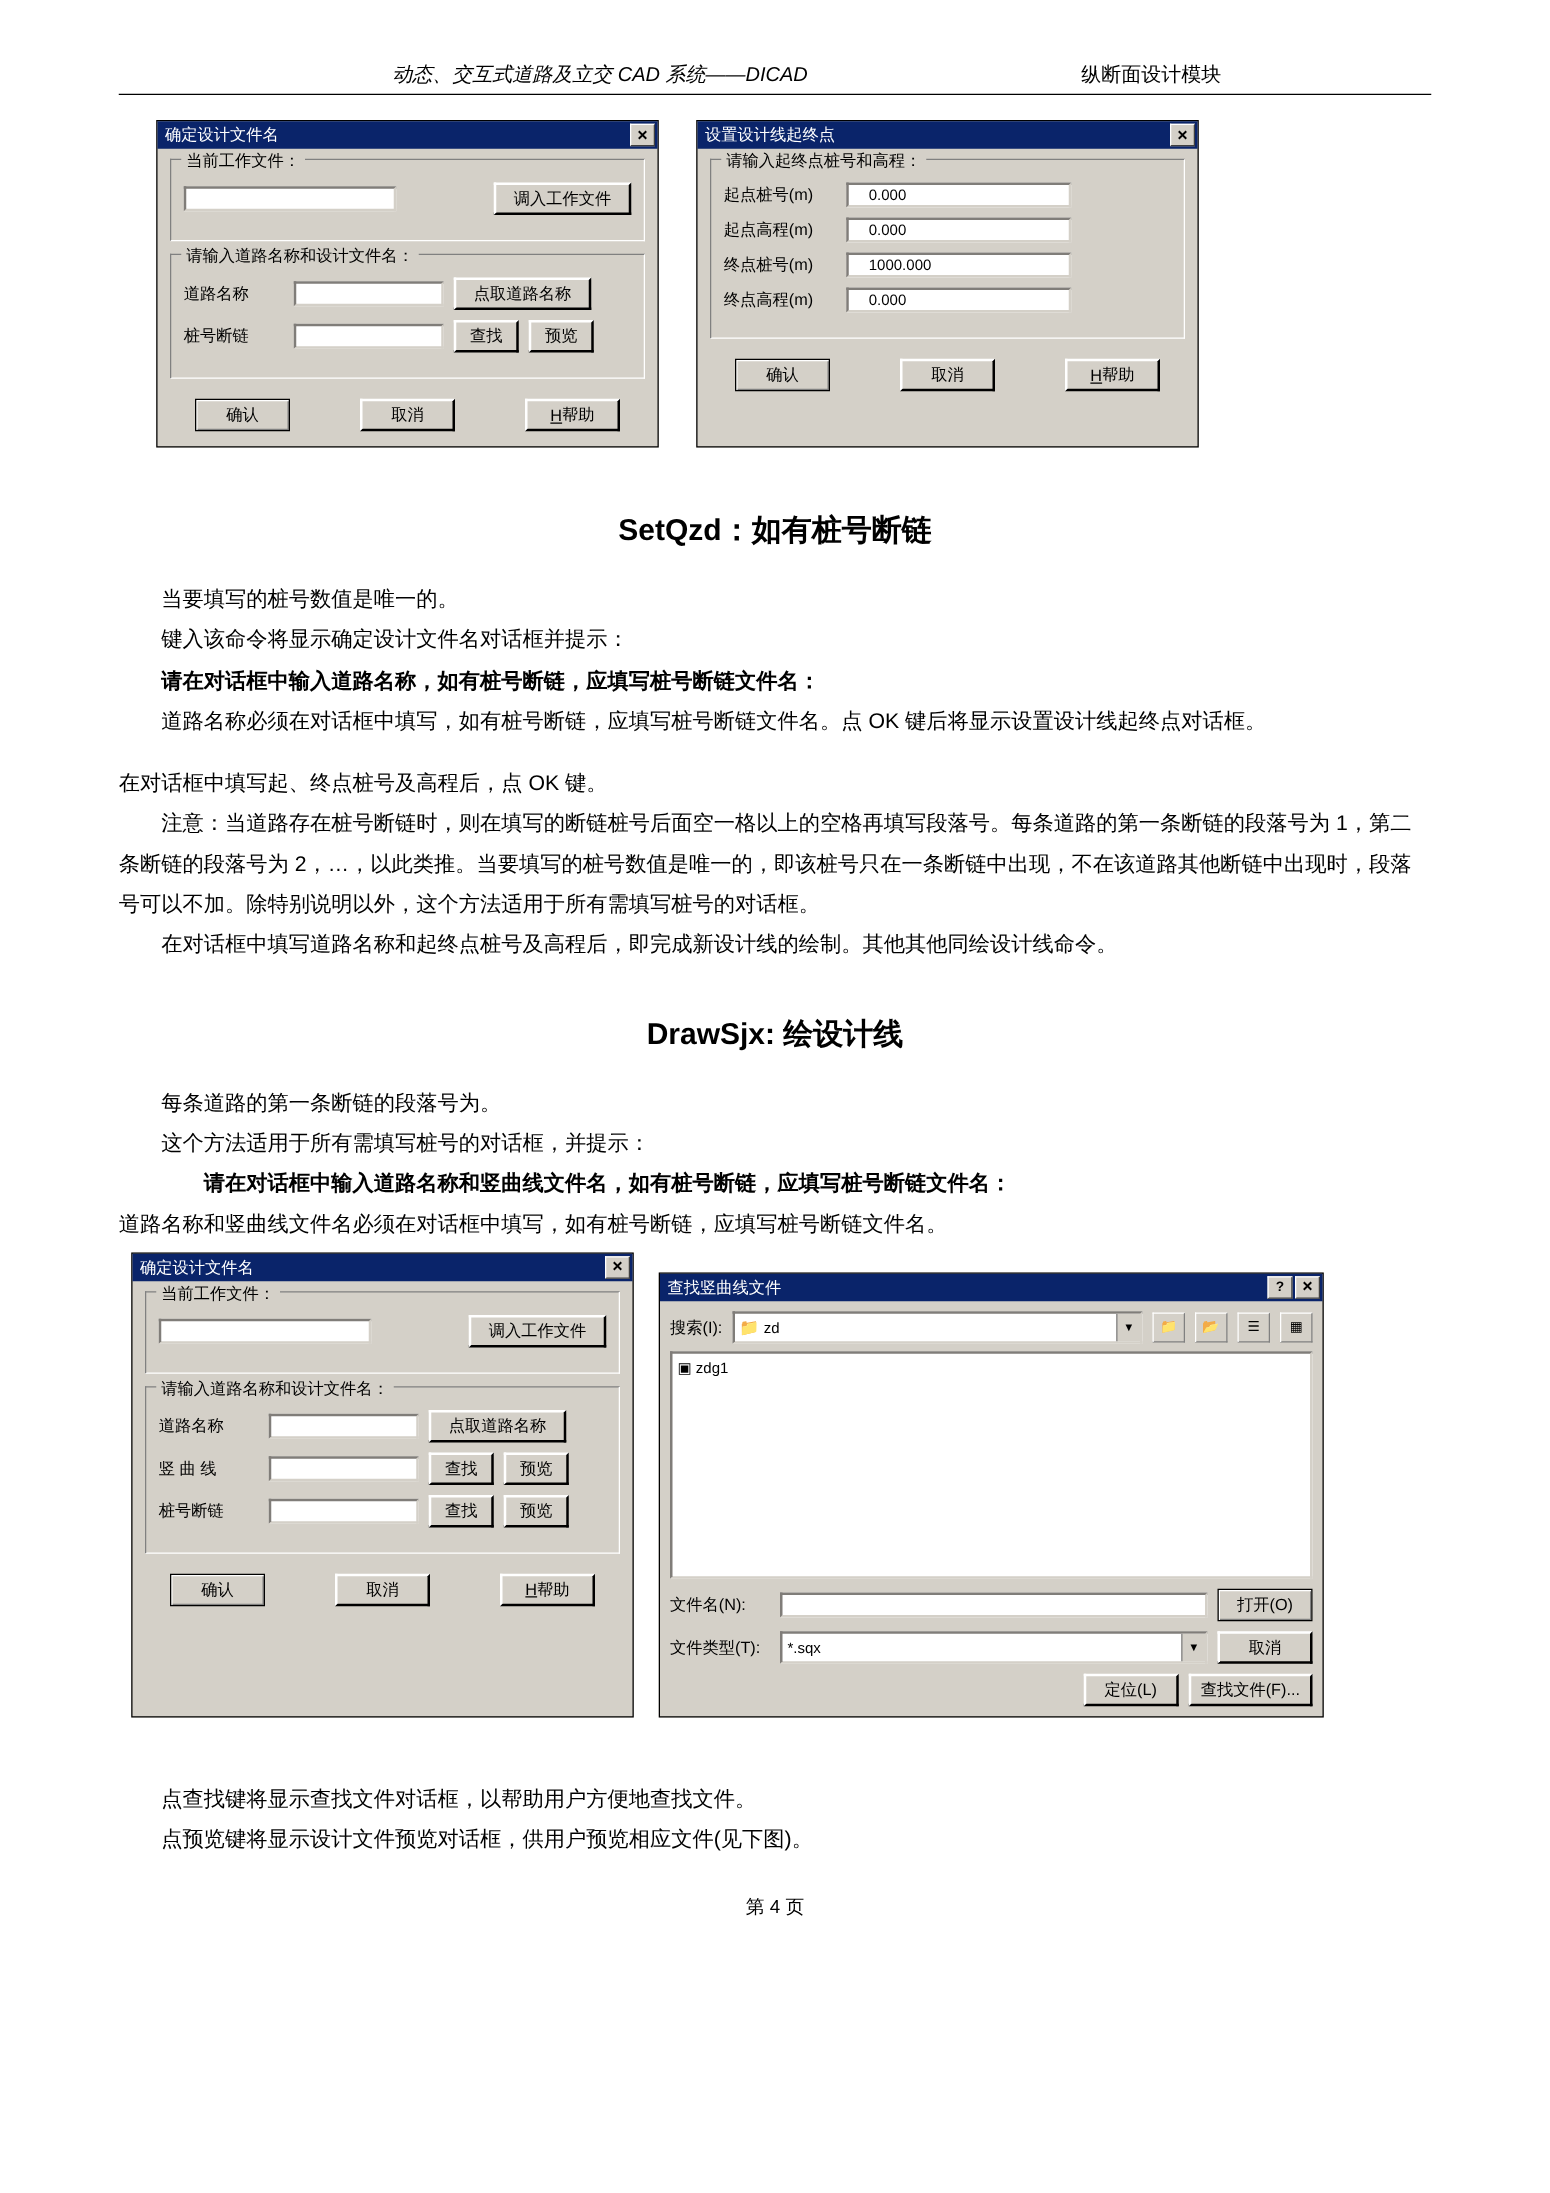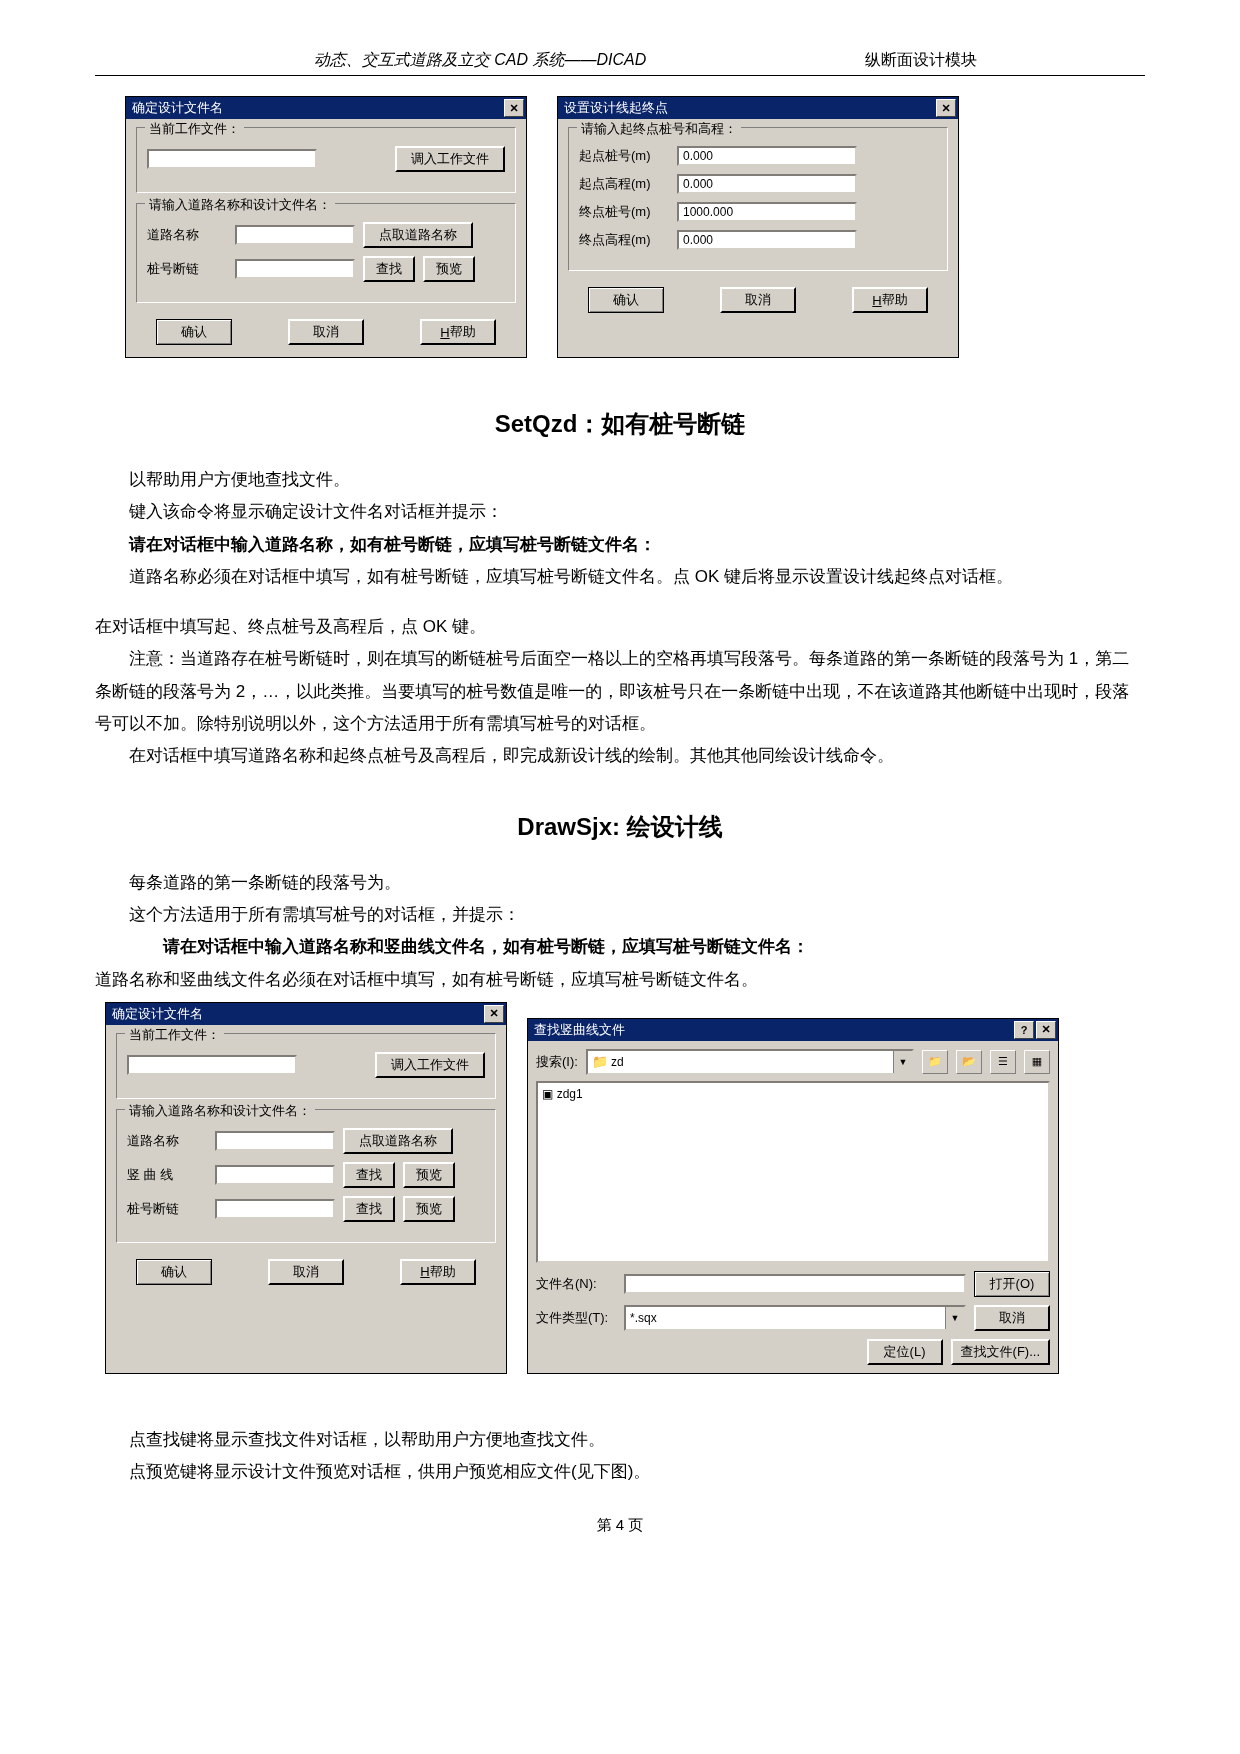--- a/index.html
+++ b/index.html
@@ -11,21 +11,21 @@
 .dlg{background:#d4d0c8;border:1px solid #000;font-size:13px;color:#000;font-family:"SimSun",sans-serif}
 .dlg-title{background:#0a246a;color:#fff;display:flex;align-items:center;height:22px;padding-left:6px;font-size:13px}
 .dlg-title span{flex:1}
 .dlg-x{background:#d4d0c8;color:#000;width:18px;height:16px;border:1px solid #fff;border-right-color:#404040;border-bottom-color:#404040;display:flex;align-items:center;justify-content:center;font-weight:bold;margin-right:2px;font-size:11px}
 .dlg-body{padding:8px 10px}
 .grp{border:1px solid #808080;border-right-color:#fff;border-bottom-color:#fff;padding:10px 10px 12px 10px;margin-bottom:10px;position:relative}
 .grp::before{content:attr(data-legend);position:absolute;top:-8px;left:8px;background:#d4d0c8;padding:0 4px;font-size:13px}
 .row{display:flex;align-items:center;gap:8px;margin:8px 0}
 .lbl{width:80px;font-size:13px}
 .lbl2{width:90px;font-size:13px}
-.inp{background:#fff;border:2px inset #d4d0c8;height:20px;padding:1px 4px;font-size:12px;box-sizing:border-box}
+.inp{background:#fff;border:2px inset #d4d0c8;height:20px;padding:1px 16px;font-size:12px;box-sizing:border-box}
 .btn{background:#d4d0c8;border:2px outset #fff;border-right-color:#404040;border-bottom-color:#404040;height:26px;padding:0 8px;font-size:13px;cursor:default;box-sizing:border-box;display:inline-flex;align-items:center;justify-content:center}
 .btn-row{display:flex;gap:18px;padding:6px 20px 4px 20px;justify-content:space-between}
 .btn-row .btn{min-width:76px}
 .btn.def{border:1px solid #000;box-shadow:inset 1px 1px 0 #fff,inset -1px -1px 0 #808080}
 h2{text-align:center;font-size:24px;font-weight:bold;margin:38px 0 24px 0}
 p{font-size:17px;line-height:1.9;margin:0;text-indent:2em}
 p.b{font-weight:bold}
 p.ni{text-indent:0}
 .footer{text-align:center;font-size:15px;margin-top:28px}
 .file-dlg{background:#d4d0c8;border:1px solid #000;font-family:"SimSun",sans-serif;font-size:13px;width:530px}
@@ -114,21 +114,21 @@
 <div class="btn-row">
 <span class="btn def">确认</span>
 <span class="btn">取消</span>
 <span class="btn"><u>H</u>帮助</span>
 </div>
 </div>
 </div>
 </div>
 
 <h2>SetQzd：如有桩号断链</h2>
-<p>以帮助用户方便地查找文件。</p>
+<p>当要填写的桩号数值是唯一的。</p>
 <p>键入该命令将显示确定设计文件名对话框并提示：</p>
 <p class="b">请在对话框中输入道路名称，如有桩号断链，应填写桩号断链文件名：</p>
 <p>道路名称必须在对话框中填写，如有桩号断链，应填写桩号断链文件名。点 OK 键后将显示设置设计线起终点对话框。</p>
 <br>
 <p class="ni">在对话框中填写起、终点桩号及高程后，点 OK 键。</p>
 <p>注意：当道路存在桩号断链时，则在填写的断链桩号后面空一格以上的空格再填写段落号。每条道路的第一条断链的段落号为 1，第二条断链的段落号为 2，…，以此类推。当要填写的桩号数值是唯一的，即该桩号只在一条断链中出现，不在该道路其他断链中出现时，段落号可以不加。除特别说明以外，这个方法适用于所有需填写桩号的对话框。</p>
 <p>在对话框中填写道路名称和起终点桩号及高程后，即完成新设计线的绘制。其他其他同绘设计线命令。</p>
 
 <h2>DrawSjx: 绘设计线</h2>
 <p>每条道路的第一条断链的段落号为。</p>

